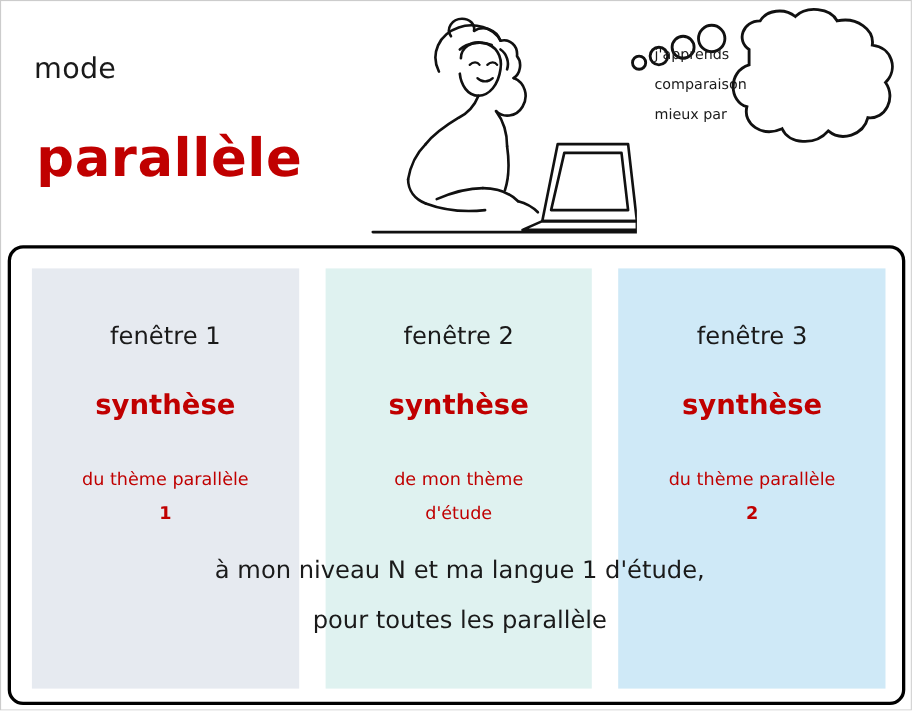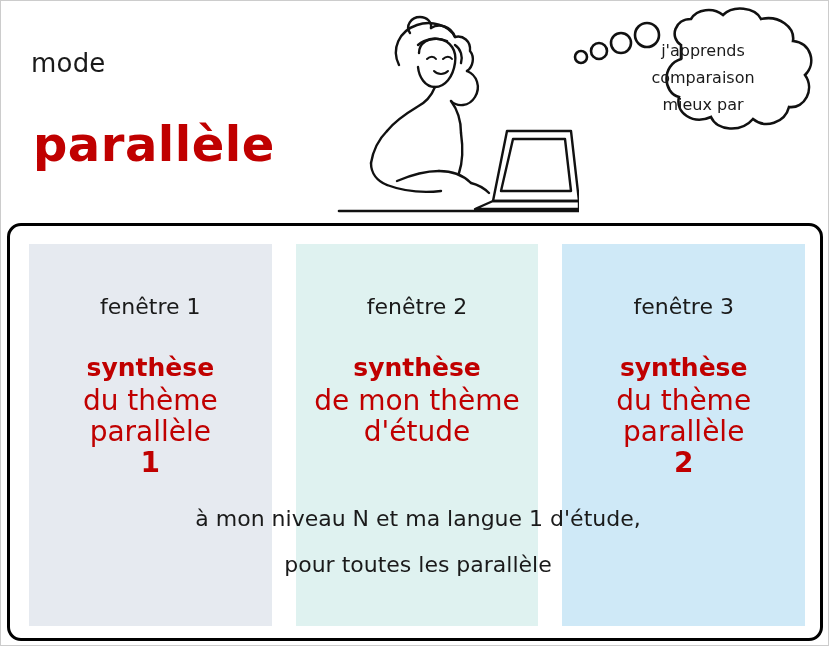--- a/index.html
+++ b/index.html
@@ -59,22 +59,22 @@
     left: 556px;
     top: 6px;
     width: 260px;
     height: 150px;
   }
   #bubble-text {
     position: absolute;
     left: 578px;
     top: 36px;
     width: 216px;
-    text-align: center;
-    font-size: 16px;
+    text-align: left;
+    font-size: 13px;
     line-height: 27px;
     color: #1a1a1a;
   }
   
   #panel {
     position: absolute;
     left: 6px;
     top: 222px;
     width: 816px;
     height: 418px;
@@ -101,24 +101,24 @@
   }
   .col-title {
     font-size: 22px;
     color: #1a1a1a;
     margin-bottom: 34px;
   }
   .col-synth {
     font-size: 25px;
     font-weight: bold;
     color: #c00000;
-    margin-bottom: 3px;
+    margin-bottom: 38px;
   }
   .col-sub {
-    font-size: 28px;
+    font-size: 16px;
     color: #c00000;
     line-height: 31px;
     font-weight: 500;
   }
   .col-sub b {
     font-weight: bold;
   }
   
   #footer-lines {
     position: absolute;

